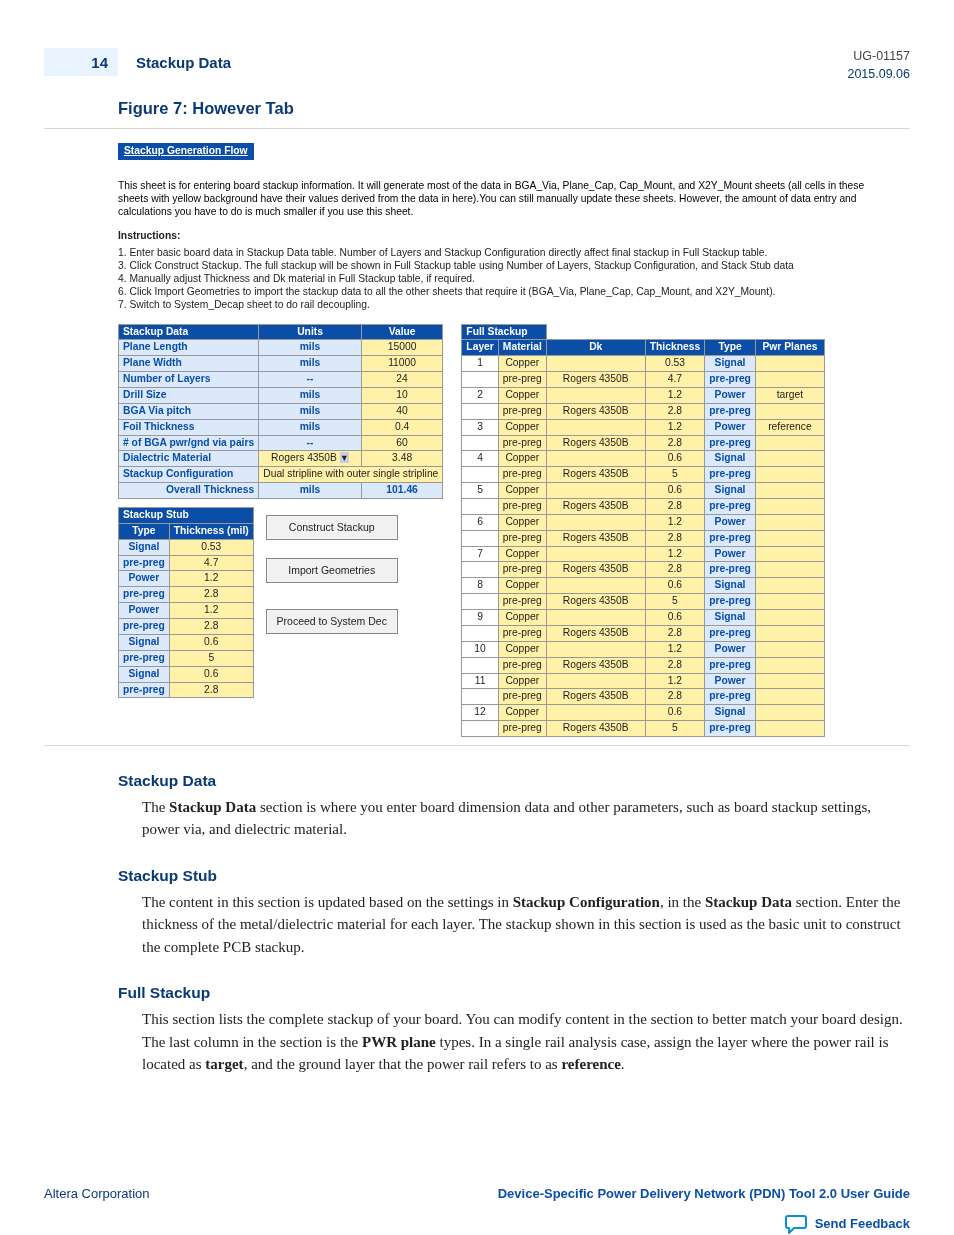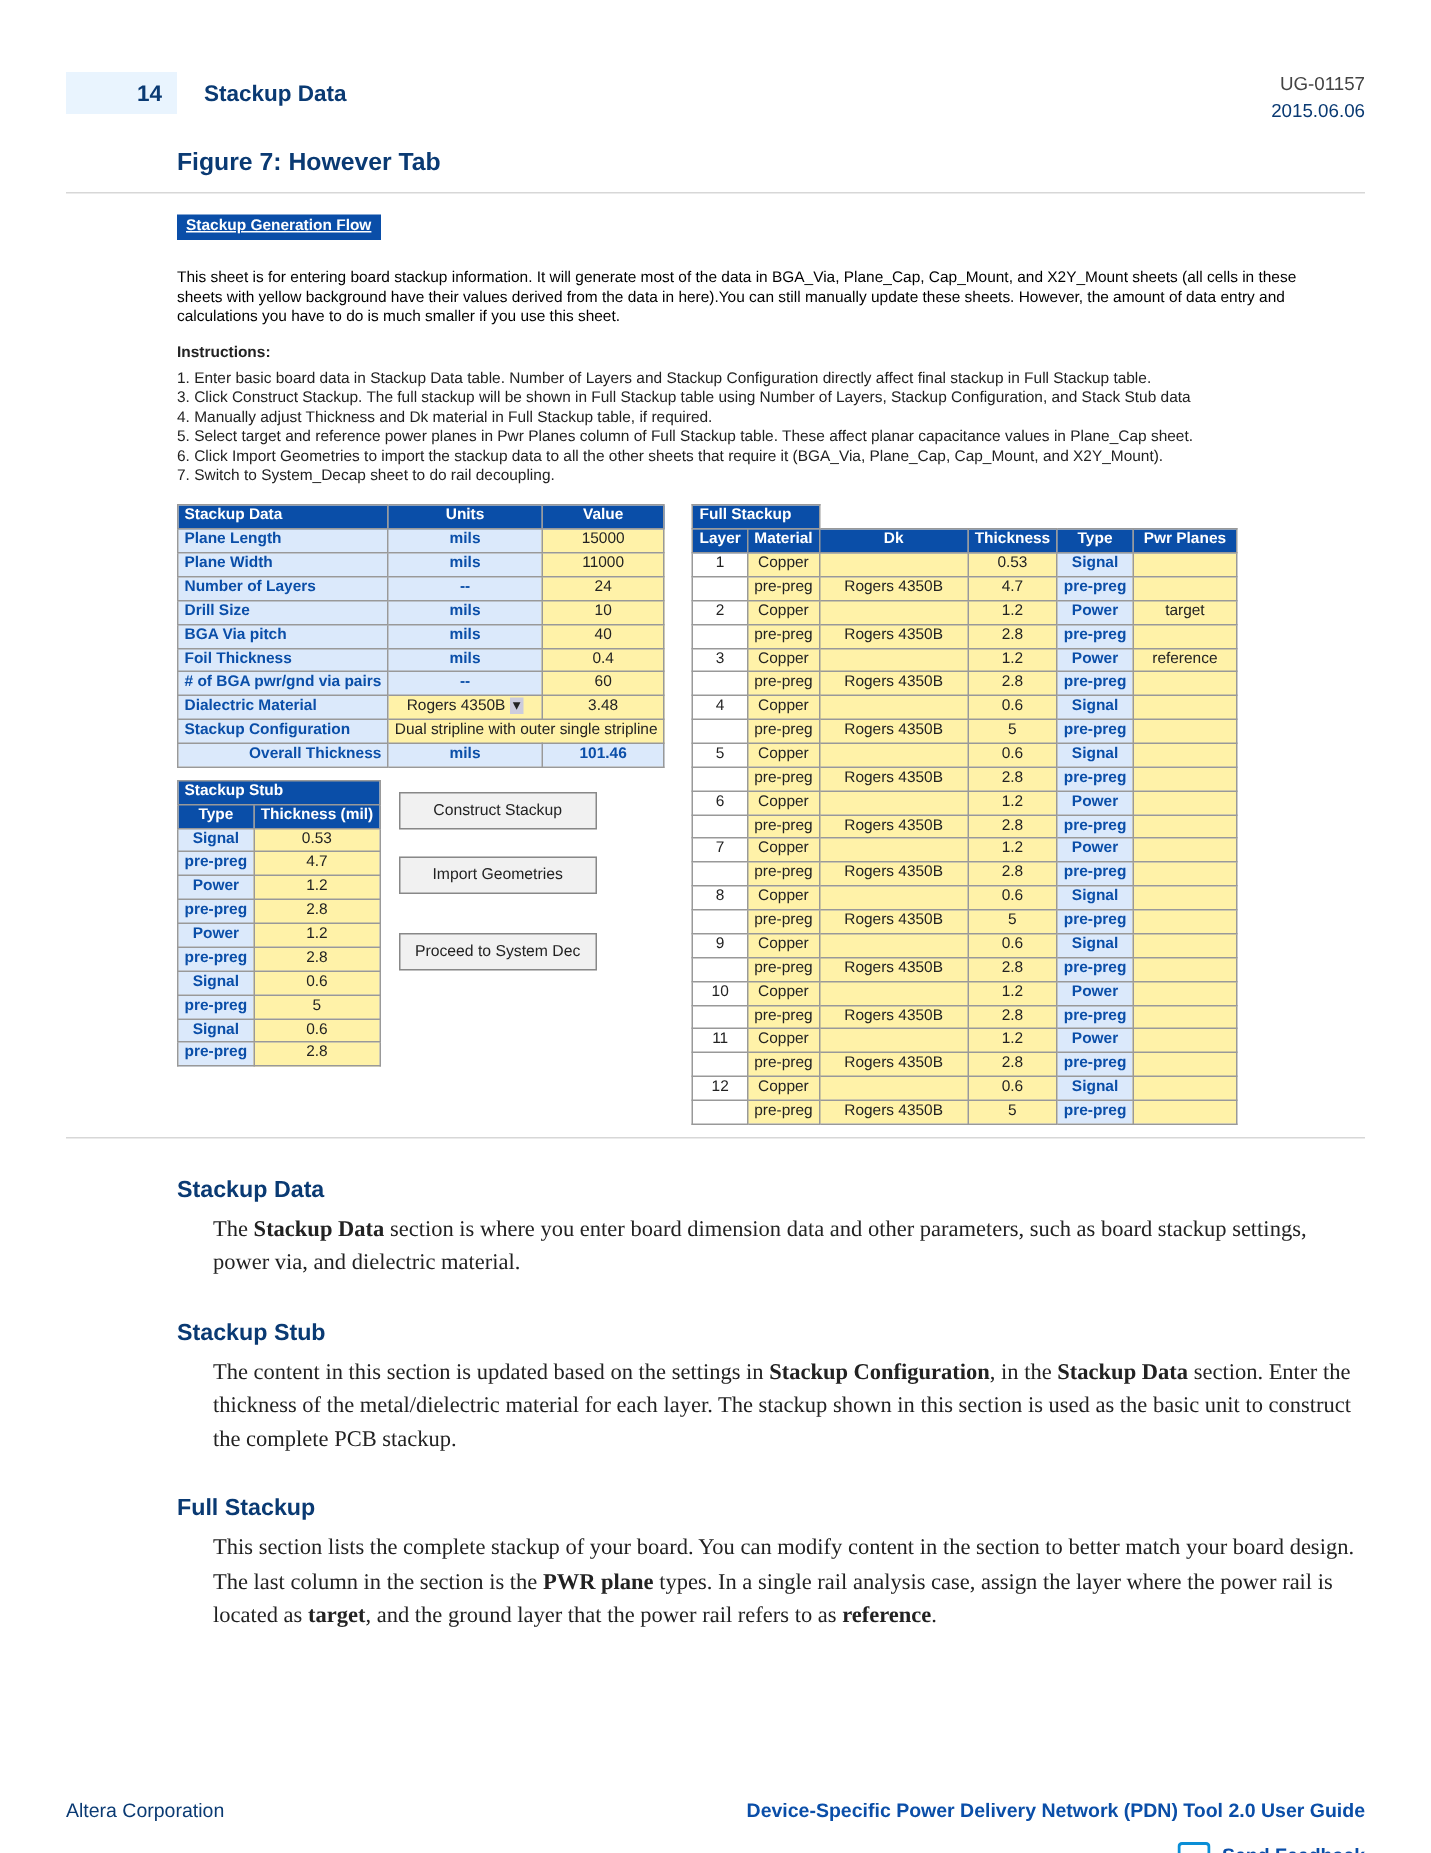--- a/index.html
+++ b/index.html
@@ -45,37 +45,36 @@
 </head>
 <body>
 
 <div id="page">
 
   <div class="topbar">
     <div class="pn-box">14</div>
     <div class="top-heading">Stackup Data</div>
     <div class="top-right">
       <div class="doc-id">UG-01157</div>
-      <div class="doc-date">2015.06.06</div>
+      <div class="doc-date">2015.09.06</div>
     </div>
   </div>
 
   <div class="fig-title">Figure 7: However Tab</div>
   <hr class="rule">
 
   <div class="shot">
     <span class="flow-hdr">Stackup Generation Flow</span>
     <div class="intro">This sheet is for entering board stackup information. It will generate most of the data in BGA_Via, Plane_Cap, Cap_Mount, and X2Y_Mount sheets (all cells in these sheets with yellow background have their values derived from the data in here).You can still manually update these sheets. However, the amount of data entry and calculations you have to do is much smaller if you use this sheet.</div>
 
     <div class="instr-title">Instructions:</div>
     <div class="steps" id="steps">
         <div>1. Enter basic board data in Stackup Data table. Number of Layers and Stackup Configuration directly affect final stackup in Full Stackup table.</div>
         <div>3. Click Construct Stackup. The full stackup will be shown in Full Stackup table using Number of Layers, Stackup Configuration, and Stack Stub data</div>
         <div>4. Manually adjust Thickness and Dk material in Full Stackup table, if required.</div>
-        <div>5. Select target and reference power planes in Pwr Planes column of Full Stackup table. These affect planar capacitance values in Plane_Cap sheet.</div>
         <div>6. Click Import Geometries to import the stackup data to all the other sheets that require it (BGA_Via, Plane_Cap, Cap_Mount, and X2Y_Mount).</div>
         <div>7. Switch to System_Decap sheet to do rail decoupling.</div>
       </div>
 
     <div class="panel">
 
       <div class="left-col">
         <table class="x" id="tbl-sd">
             <tbody>
               <tr>

